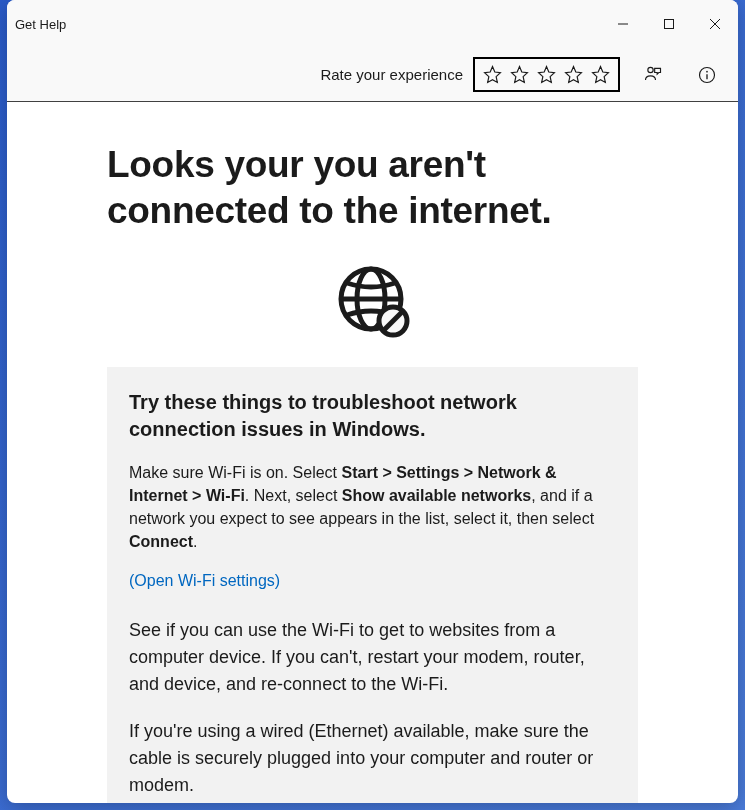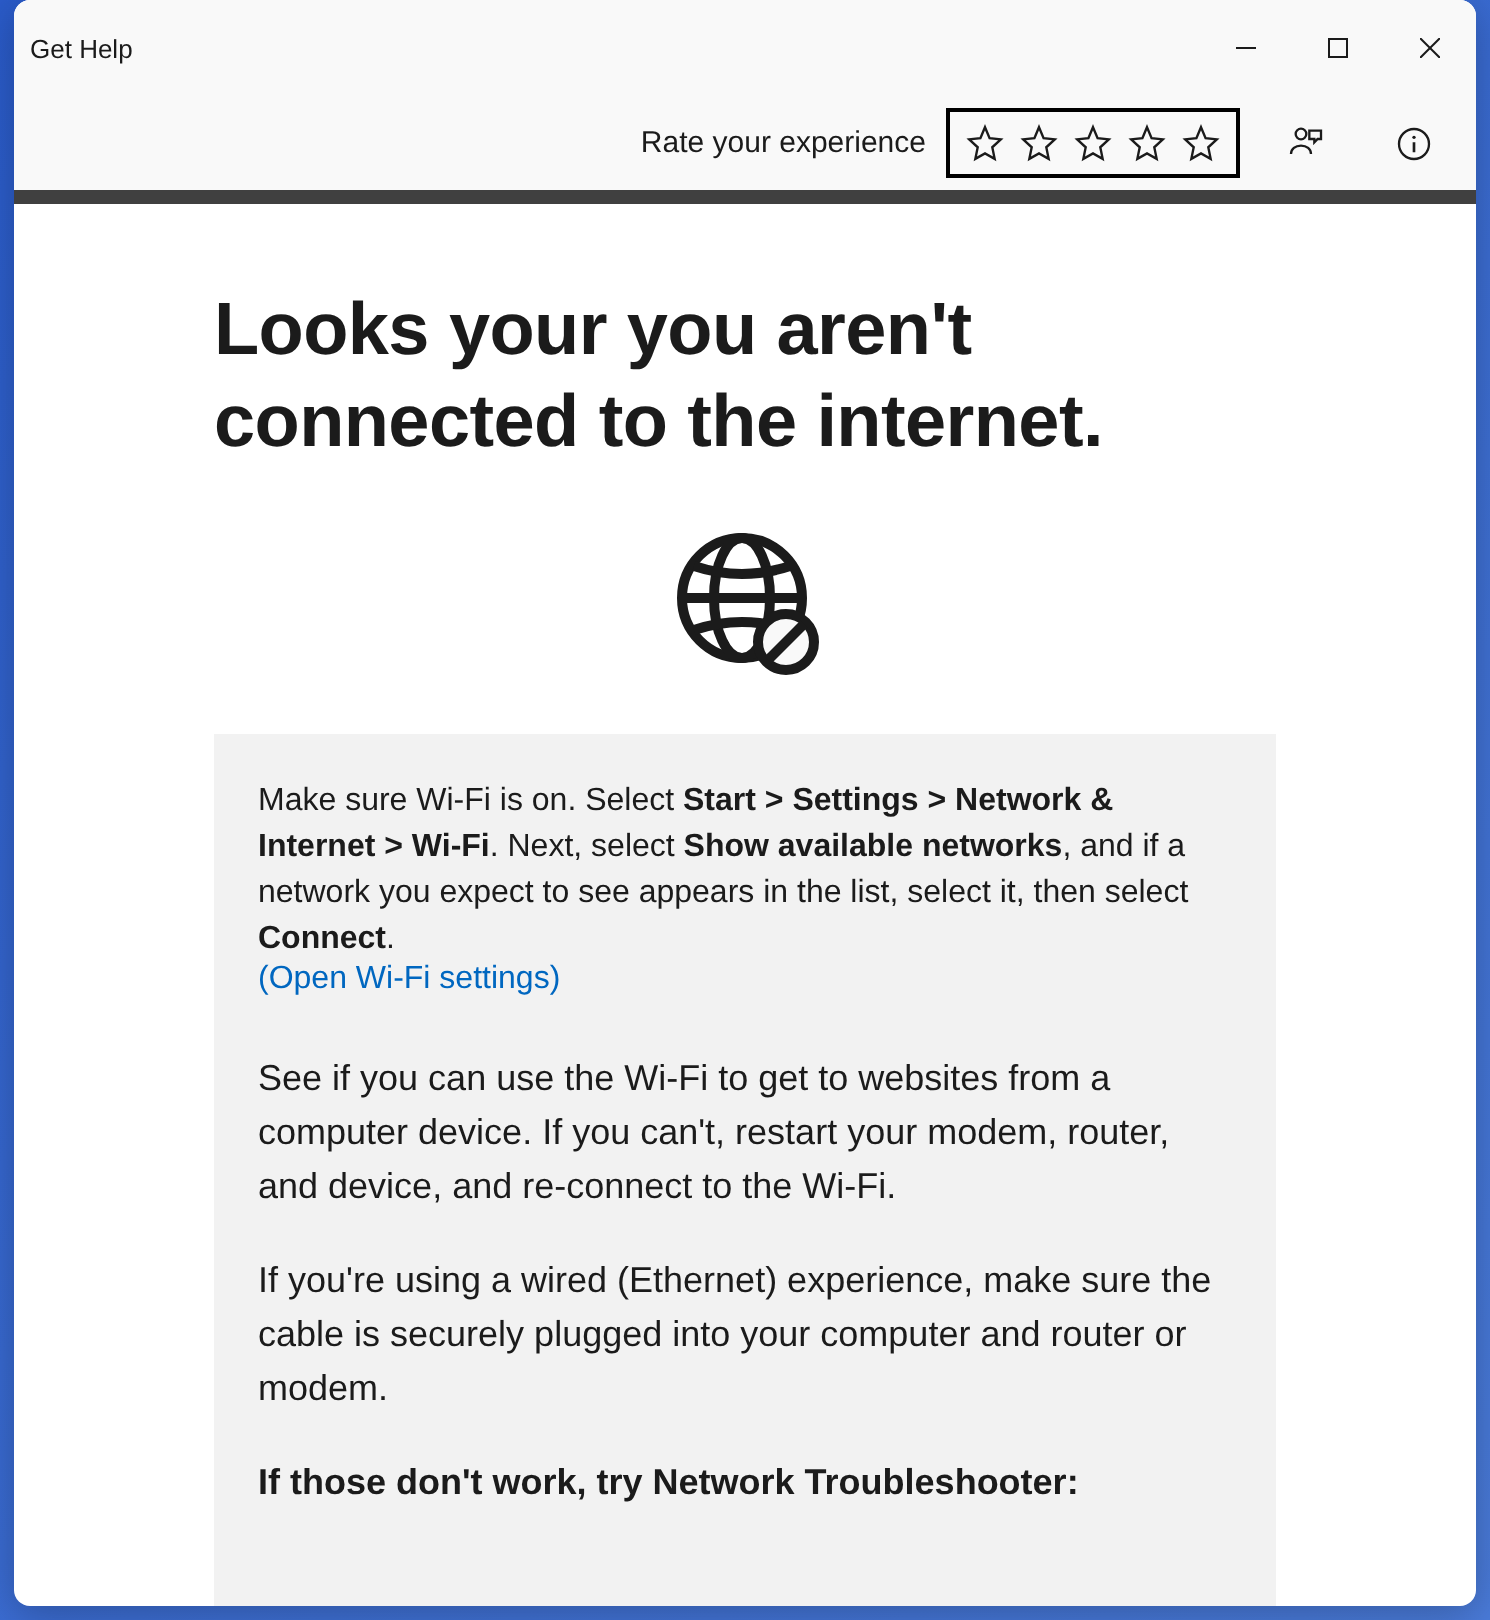--- a/index.html
+++ b/index.html
@@ -45,21 +45,21 @@
       height: 100%;
       display: flex;
       align-items: center;
       justify-content: center;
       cursor: pointer;
       color: #1b1b1b;
     }
     .toolbar {
       height: 54px;
       background: #f9f9f9;
-      border-bottom: 7px solid #404040;
+      border-bottom: 1px solid #404040;
       display: flex;
       align-items: center;
       justify-content: flex-end;
       padding: 0 10px 0 0;
       gap: 8px;
     }
     .rate-label {
       font-size: 15px;
       color: #1b1b1b;
       margin-right: 2px;
@@ -116,21 +116,21 @@
       font-size: 20px;
       font-weight: 700;
       color: #1b1b1b;
       line-height: 1.35;
       margin-bottom: 18px;
     }
     .para {
       font-size: 16px;
       color: #1b1b1b;
       line-height: 1.45;
-      margin-bottom: 0;
+      margin-bottom: 19px;
     }
     .para b { font-weight: 700; }
     .link {
       color: #0067c0;
       font-size: 16px;
       cursor: pointer;
       display: inline-block;
       margin-bottom: 27px;
     }
     .body-para {
@@ -212,25 +212,26 @@
           <ellipse cx="36" cy="36" rx="14" ry="30" fill="none" stroke="#1b1b1b" stroke-width="5"></ellipse>
           <line x1="6" y1="36" x2="66" y2="36" stroke="#1b1b1b" stroke-width="5"></line>
           <path d="M12 20 Q36 28 60 20" fill="none" stroke="#1b1b1b" stroke-width="5"></path>
           <path d="M12 52 Q36 44 60 52" fill="none" stroke="#1b1b1b" stroke-width="5"></path>
           <circle cx="58" cy="58" r="14" fill="#f9f9f9" stroke="#1b1b1b" stroke-width="5"></circle>
           <line x1="49" y1="67" x2="67" y2="49" stroke="#1b1b1b" stroke-width="5"></line>
         </svg>
       </div>
 
       <div class="card">
+        <h2 class="card-title">Try these things to troubleshoot network connection issues in Windows.</h2>
 
         <p class="para">
           <span>Make sure Wi-Fi is on. Select </span><b>Start &gt; Settings &gt; Network &amp; Internet &gt; Wi-Fi</b><span>. Next, select </span><b>Show available networks</b><span>, and if a network you expect to see appears in the list, select it, then select </span><b>Connect</b><span>.</span>
         </p>
         <a class="link">(Open Wi-Fi settings)</a>
 
         <p class="body-para">See if you can use the Wi-Fi to get to websites from a computer device. If you can't, restart your modem, router, and device, and re-connect to the Wi-Fi.</p>
-        <p class="body-para">If you're using a wired (Ethernet) experience, make sure the cable is securely plugged into your computer and router or modem.</p>
+        <p class="body-para">If you're using a wired (Ethernet) available, make sure the cable is securely plugged into your computer and router or modem.</p>
         <p class="body-para strong">If those don't work, try Network Troubleshooter:</p>
       </div>
     </div>
   </div>
 </div>
 
 </body></html>

